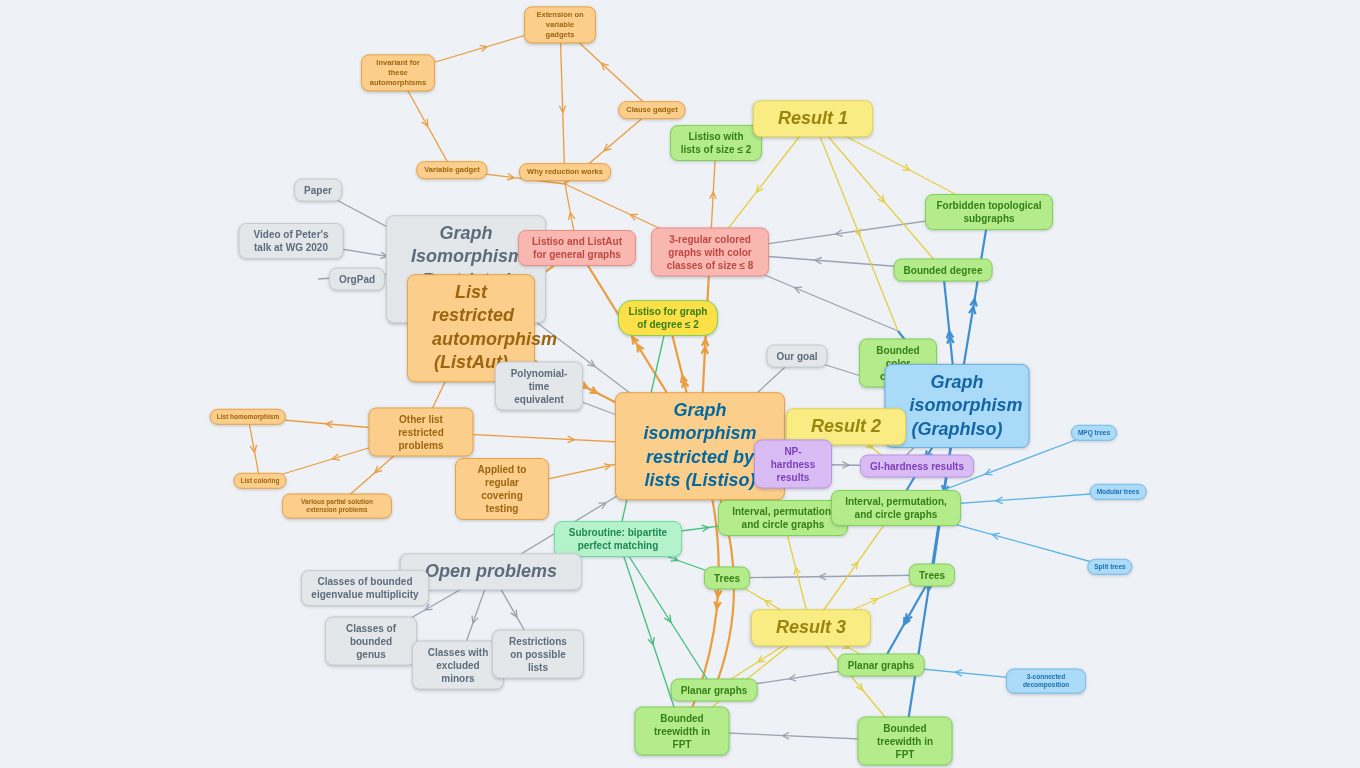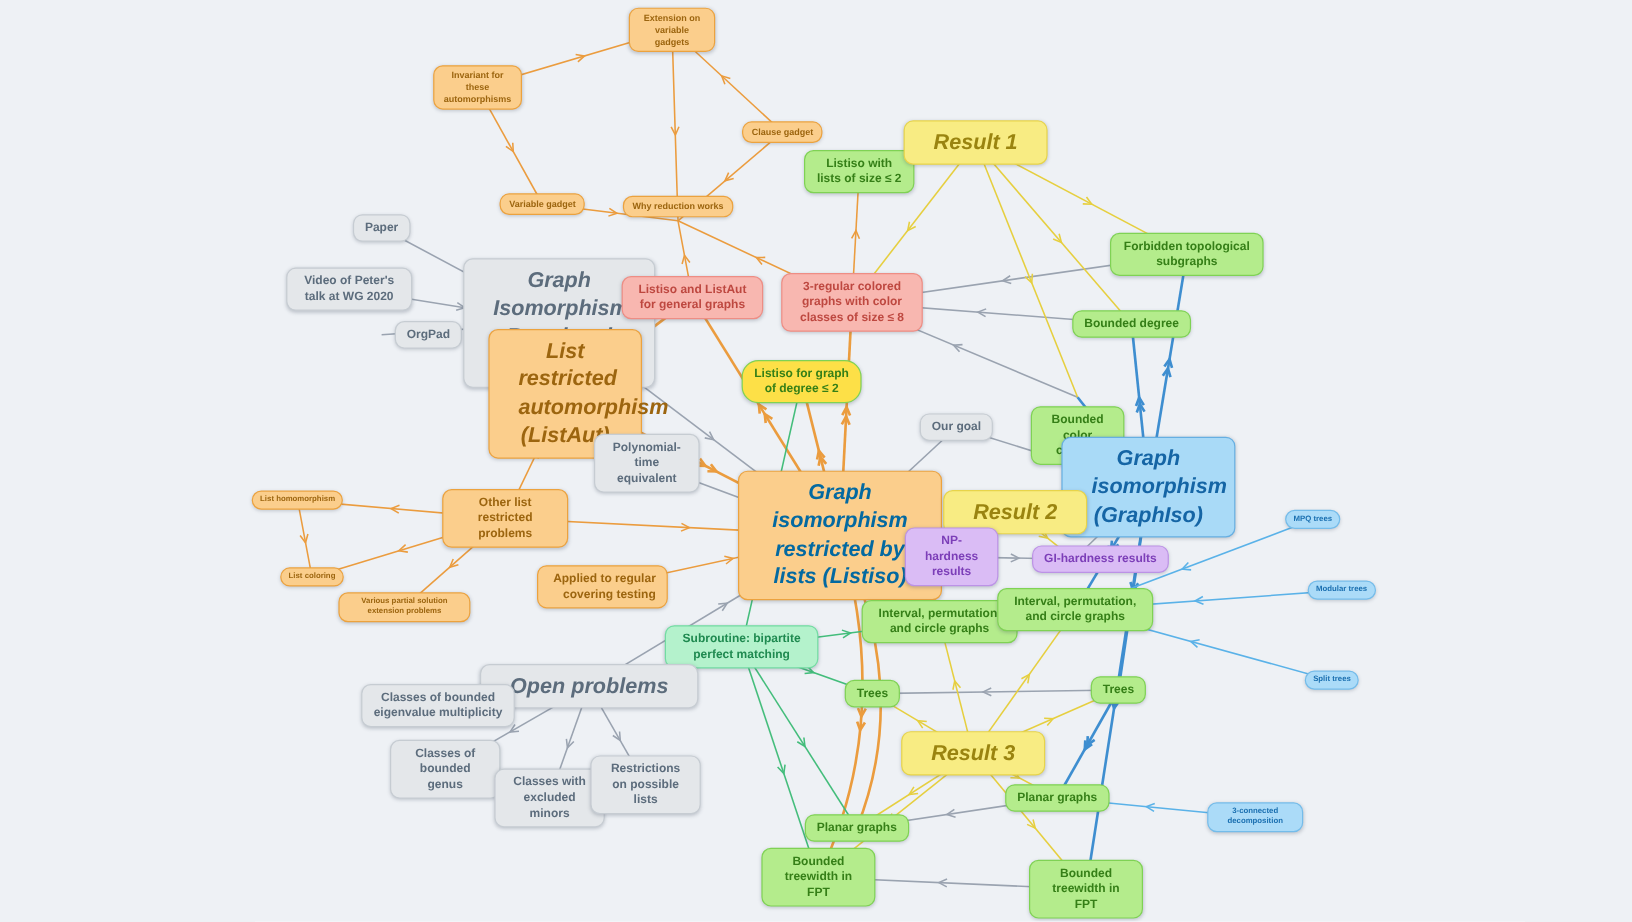--- a/index.html
+++ b/index.html
@@ -225,21 +225,21 @@
       <div class="node sz-m" style="left: 421px; top: 432px; width: 105px; background: rgb(251, 206, 140); border-color: rgb(236, 162, 62); color: rgb(156, 101, 15);">Other list restricted problems</div>
       <div class="node sz-xs" style="left: 260px; top: 481px; background: rgb(251, 206, 140); border-color: rgb(236, 162, 62); color: rgb(156, 101, 15);">List coloring</div>
       <div class="node sz-xs" style="left: 337px; top: 506px; width: 110px; background: rgb(251, 206, 140); border-color: rgb(236, 162, 62); color: rgb(156, 101, 15);">Various partial solution extension problems</div>
       <div class="node sz-l" style="left: 700px; top: 446px; width: 170px; background: rgb(251, 206, 140); border-color: rgb(236, 162, 62); color: #0369a1;">Graph isomorphism restricted by lists (Listiso)</div>
       <div class="node sz-l" style="left: 846px; top: 427px; background: rgb(248, 236, 131); border-color: rgb(231, 212, 74); color: rgb(154, 132, 16);">Result 2</div>
       <div class="node sz-m" style="left: 793px; top: 464px; width: 78px; background: rgb(218, 188, 245); border-color: rgb(188, 146, 230); color: rgb(124, 62, 184);">NP-hardness results</div>
       <div class="node sz-m" style="left: 895px; top: 466px; background: rgb(218, 188, 245); border-color: rgb(188, 146, 230); color: rgb(124, 62, 184); margin-left: 22px;">GI-hardness results</div>
       <div class="node sz-xs" style="left: 1094px; top: 433px; background: rgb(171, 219, 248); border-color: rgb(116, 188, 234); color: rgb(26, 111, 176);">MPQ trees</div>
       <div class="node sz-xs" style="left: 1118px; top: 492px; background: rgb(171, 219, 248); border-color: rgb(116, 188, 234); color: rgb(26, 111, 176);">Modular trees</div>
       <div class="node sz-xs" style="left: 1110px; top: 567px; background: rgb(171, 219, 248); border-color: rgb(116, 188, 234); color: rgb(26, 111, 176);">Split trees</div>
-      <div class="node sz-m" style="left: 502px; top: 489px; width: 109px; background: rgb(251, 206, 140); border-color: rgb(236, 162, 62); color: rgb(156, 101, 15); text-align: right;">Applied to regular covering testing</div>
+      <div class="node sz-m" style="left: 502px; top: 489px; width: 94px; background: rgb(251, 206, 140); border-color: rgb(236, 162, 62); color: rgb(156, 101, 15);">Applied to regular covering testing</div>
       <div class="node sz-m" style="left: 783px; top: 518px; width: 130px; background: rgb(180, 236, 140); border-color: rgb(127, 210, 84); color: rgb(53, 127, 23);">Interval, permutation, and circle graphs</div>
       <div class="node sz-m" style="left: 896px; top: 508px; width: 130px; background: rgb(180, 236, 140); border-color: rgb(127, 210, 84); color: rgb(53, 127, 23);">Interval, permutation, and circle graphs</div>
       <div class="node sz-m" style="left: 618px; top: 539px; width: 128px; background: rgb(180, 242, 204); border-color: rgb(114, 220, 162); color: rgb(31, 138, 80);">Subroutine: bipartite perfect matching</div>
       <div class="node sz-m" style="left: 727px; top: 578px; background: rgb(180, 236, 140); border-color: rgb(127, 210, 84); color: rgb(53, 127, 23);">Trees</div>
       <div class="node sz-m" style="left: 932px; top: 575px; background: rgb(180, 236, 140); border-color: rgb(127, 210, 84); color: rgb(53, 127, 23);">Trees</div>
       <div class="node sz-l" style="left: 491px; top: 572px; background: rgb(228, 231, 234); border-color: rgb(198, 204, 210); color: rgb(92, 108, 124);">Open problems</div>
       <div class="node sz-m" style="left: 365px; top: 588px; width: 128px; background: rgb(228, 231, 234); border-color: rgb(198, 204, 210); color: rgb(92, 108, 124);">Classes of bounded eigenvalue multiplicity</div>
       <div class="node sz-m" style="left: 371px; top: 641px; width: 92px; background: rgb(228, 231, 234); border-color: rgb(198, 204, 210); color: rgb(92, 108, 124);">Classes of bounded genus</div>
       <div class="node sz-m" style="left: 458px; top: 665px; width: 92px; background: rgb(228, 231, 234); border-color: rgb(198, 204, 210); color: rgb(92, 108, 124);">Classes with excluded minors</div>
       <div class="node sz-m" style="left: 538px; top: 654px; width: 92px; background: rgb(228, 231, 234); border-color: rgb(198, 204, 210); color: rgb(92, 108, 124);">Restrictions on possible lists</div>

